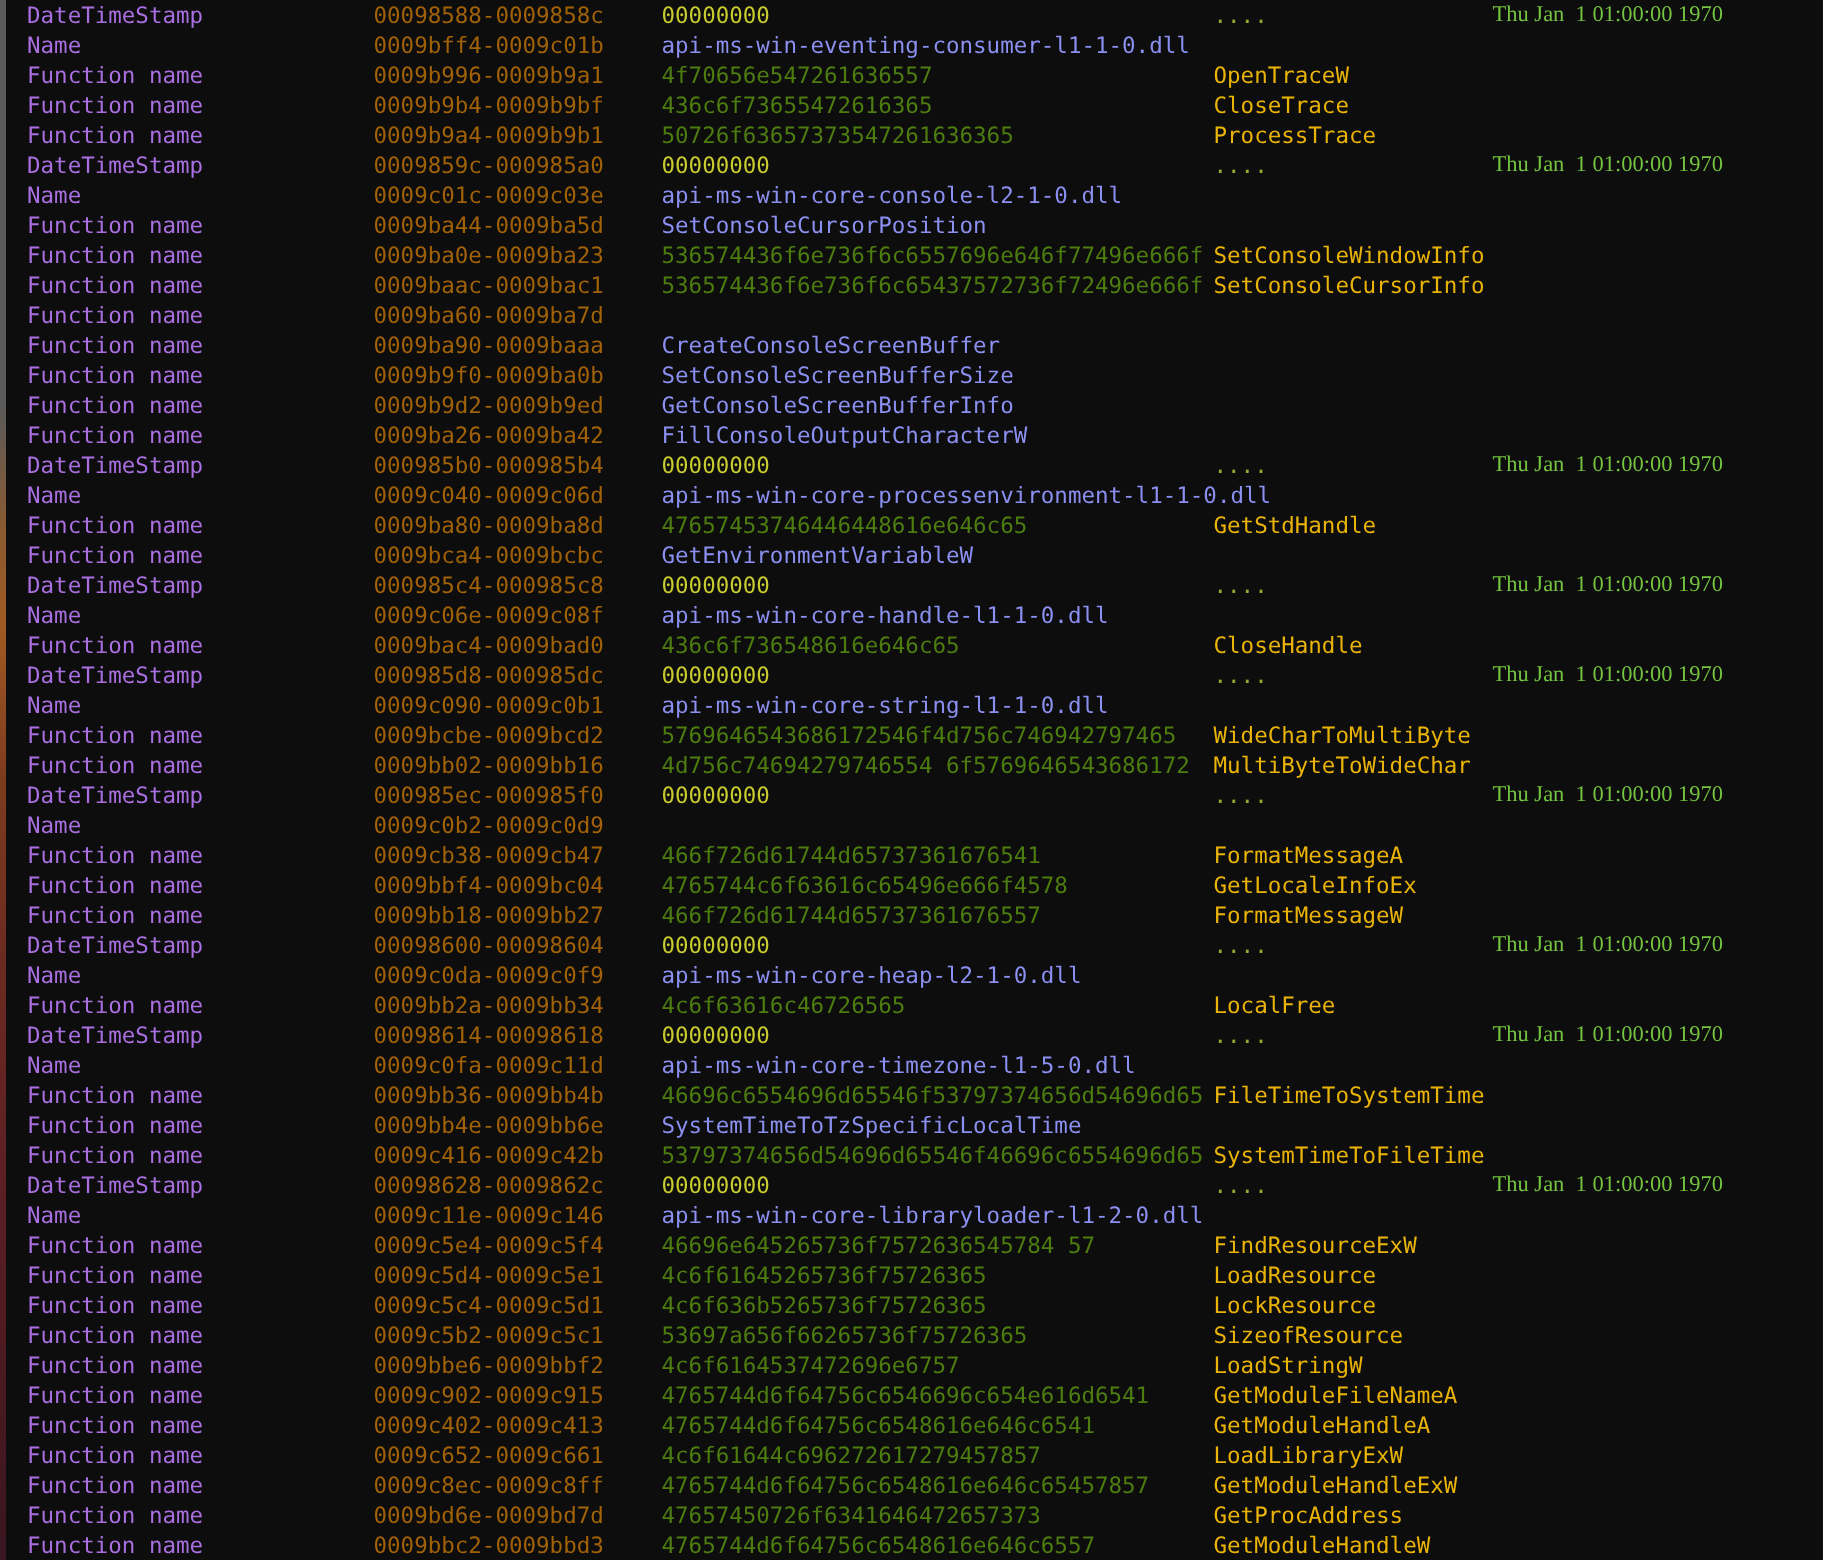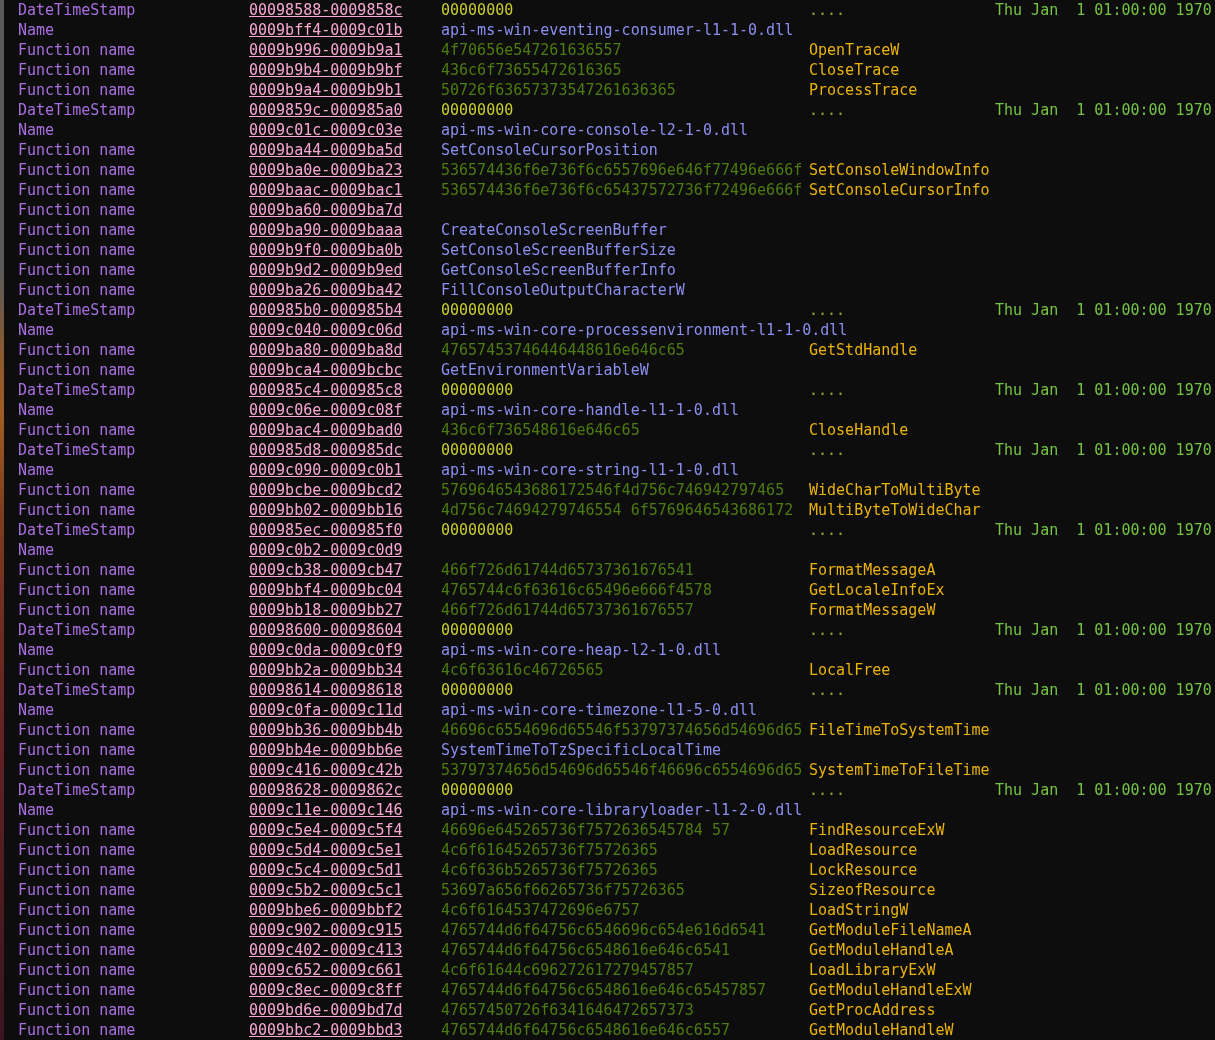--- a/index.html
+++ b/index.html
@@ -60,25 +60,25 @@
   }
   .cell {
     position: absolute;
     top: 0;
     white-space: pre;
   }
   .c-label  { left: 0px; }
   .c-range  { left: 231px; }
   .c-value  { left: 423px; }
   .c-fn     { left: 791px; }
-  .c-date   { left: 977px; }
+  .c-date   { left: 977px; font-family: Liberation Serif, serif; }
 
   
   .k-label   { color: #a96fe0; }
-  .k-range   { color: #f9a8d4; text-decoration: underline; }
+  .k-range   { color: #a16207; }
   .k-hex     { color: #4d7c0f; }
   .k-zero    { color: #c8cc2e; }
   .k-dots    { color: #9aa830; }
   .k-modname { color: #8b8ff0; }
   .k-fnname  { color: #eab308; }
   .k-date    { color: #74c441; }
 </style>
 </head>
 <body>
 

